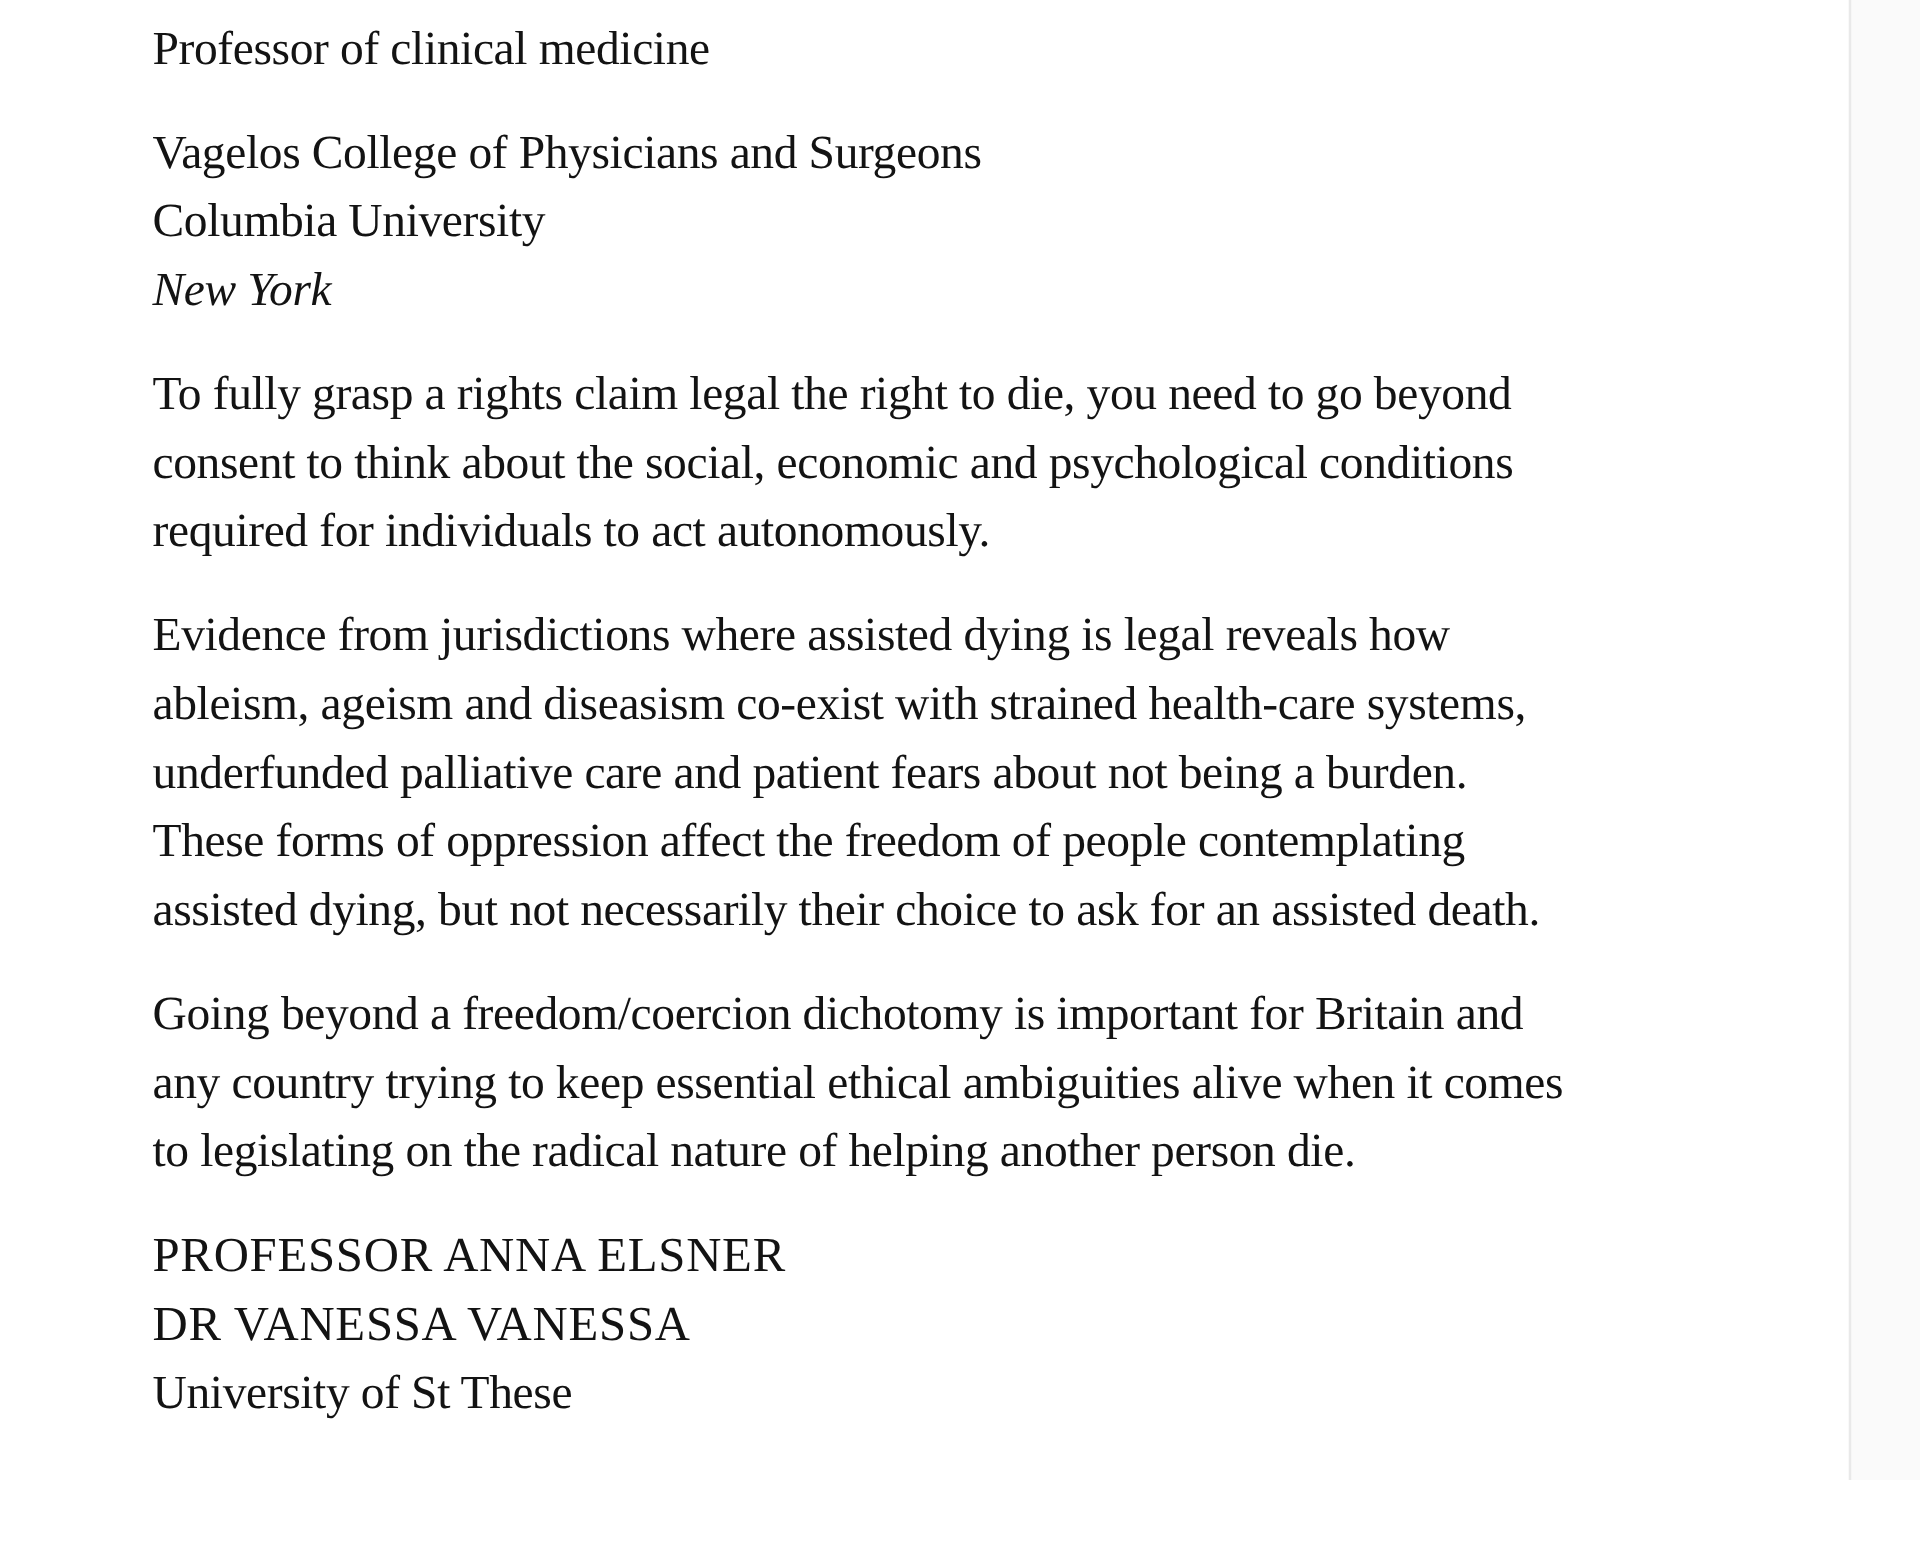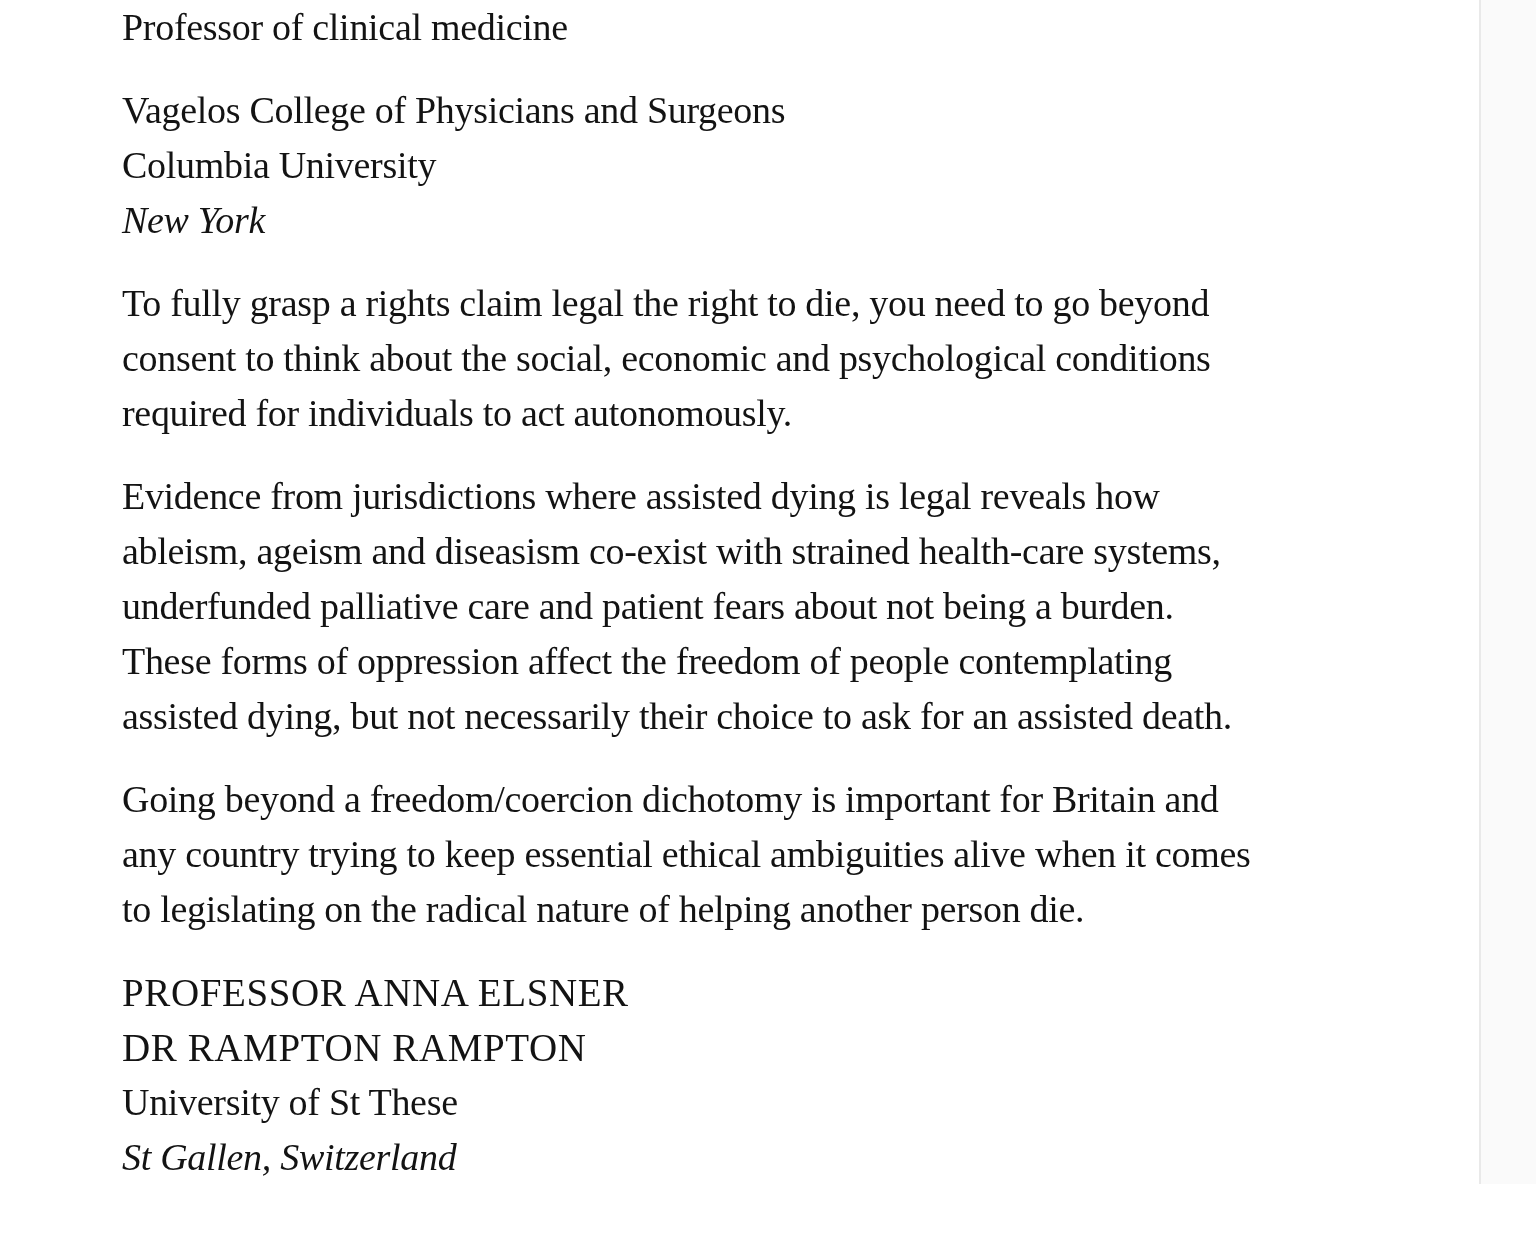--- a/index.html
+++ b/index.html
@@ -12,21 +12,21 @@
     width: 1536px;
     height: 1234px;
     background: #ffffff;
     overflow: hidden;
     font-family: "Liberation Serif", "DejaVu Serif", serif;
     color: #131313;
   }
   .letters-column {
     position: absolute;
     left: 122px;
-    top: 0;
+    top: 12px;
     width: 1340px;
   }
   .line,
   .para {
     font-size: 38px;
     line-height: 55px;
     letter-spacing: -0.3px;
     color: #131313;
   }
   .para {
@@ -82,22 +82,21 @@
 underfunded palliative care and patient fears about not being a burden.
 These forms of oppression affect the freedom of people contemplating
 assisted dying, but not necessarily their choice to ask for an assisted death.</p>
 
     <p class="para">Going beyond a freedom/coercion dichotomy is important for Britain and
 any country trying to keep essential ethical ambiguities alive when it comes
 to legislating on the radical nature of helping another person die.</p>
 
     <div class="block">
       <div class="line caps-name">PROFESSOR ANNA ELSNER</div>
-      <div class="line caps-name">DR RAMPTON RAMPTON</div>
+      <div class="line caps-name">DR VANESSA VANESSA</div>
       <div class="line">University of St These</div>
-      <div class="line italic">St Gallen, Switzerland</div>
     </div>
 
   </div>
 
   <div class="right-rail"></div>
 
 </div>
 
 </body></html>

